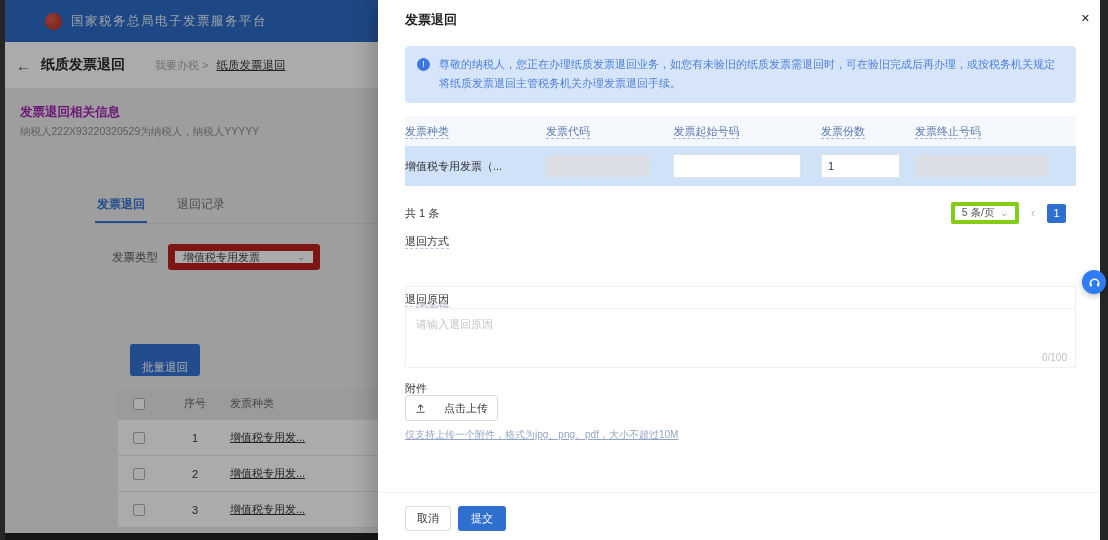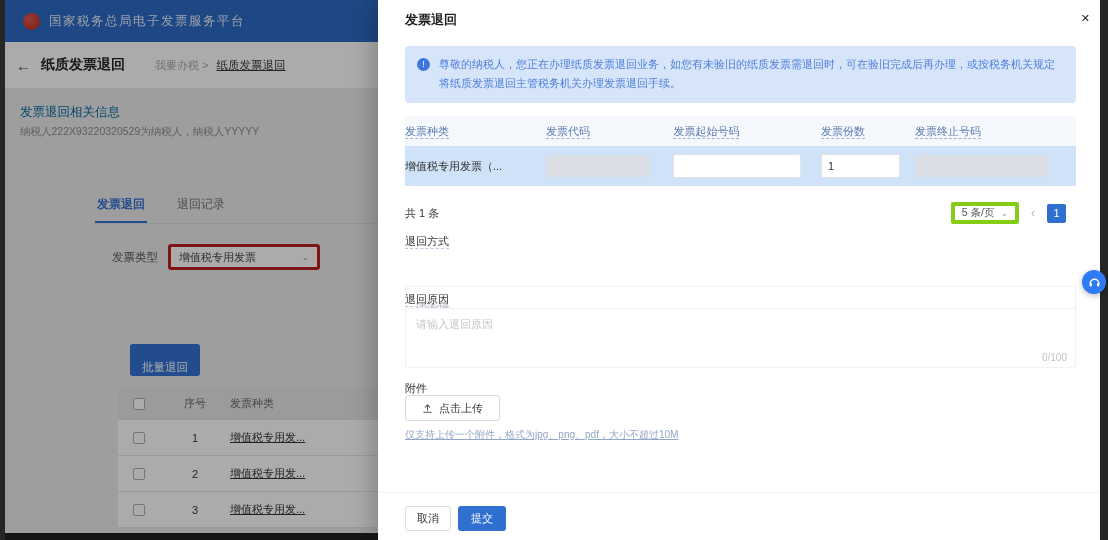--- a/index.html
+++ b/index.html
@@ -1,37 +1,37 @@
 <!DOCTYPE html>
 <html><head>
 <meta charset="utf-8">
 <style>
   * { margin:0; padding:0; box-sizing:border-box; font-family:"Liberation Sans","DejaVu Sans",sans-serif; }
   html,body { background:#666; }
   .screen { position:relative; width:1108px; height:540px; background:#fff; overflow:hidden; }
 
   
   .left-page { position:absolute; top:0; left:0; width:378px; height:540px; background:#ececec; overflow:hidden; }
-  .lp-header { position:absolute; top:0; left:0; width:100%; height:42px; background:#2a69c6; display:flex; align-items:center; padding-left:23px; }
+  .lp-header { position:absolute; top:0; left:0; width:100%; height:42px; background:#2a69c6; display:flex; align-items:center; padding-left:45px; }
   .lp-logo { width:17px; height:17px; border-radius:50%; background:radial-gradient(circle at 35% 35%, #e4574a, #b2271c); margin-right:9px; flex:none; }
   .lp-header-title { font-size:12.5px; color:#e8effa; letter-spacing:1.5px; white-space:nowrap; }
   .lp-toolbar { position:absolute; top:42px; left:0; width:100%; height:46px; background:#fff; display:flex; align-items:center; padding:0 16px; }
   .lp-back { font-size:15px; color:#444; cursor:pointer; }
   .lp-page-title { font-size:14px; font-weight:bold; color:#222; margin-left:10px; white-space:nowrap; }
   .lp-crumb-dim { font-size:11px; color:#a6a6a6; margin-left:30px; white-space:nowrap; }
   .lp-crumb-cur { font-size:11.5px; color:#333; margin-left:8px; text-decoration:underline; white-space:nowrap; }
   .lp-body { position:absolute; top:88px; left:0; right:0; bottom:0; background:#ececec; }
-  .lp-info-title { position:absolute; left:20px; top:16px; font-size:12.5px; font-weight:normal; color:#0369a1; }
+  .lp-info-title { position:absolute; left:20px; top:16px; font-size:12.5px; font-weight:bold; color:#a21caf; }
   .lp-info-text { position:absolute; left:20px; top:37px; font-size:10.5px; color:#8a8a8a; }
   .lp-tabs { position:absolute; left:95px; top:108px; right:0; display:flex; gap:28px; border-bottom:1px solid #dcdcdc; }
   .lp-tab { font-size:12px; color:#707070; padding:0 2px 8px; cursor:pointer; }
   .lp-tab.active { color:#2f6fd3; border-bottom:2px solid #2f6fd3; font-weight:bold; }
   .lp-filter { position:absolute; left:112px; top:156px; display:flex; align-items:center; gap:10px; }
   .lp-filter-label { font-size:11.5px; color:#555; }
-  .lp-select { width:152px; height:26px; border:3px solid #b91c1c; border-radius:3px; background:#fff; display:flex; align-items:center; justify-content:space-between; padding:0 8px; font-size:11px; color:#444; cursor:pointer; }
+  .lp-select { width:152px; height:26px; border:7px solid #b91c1c; border-radius:3px; background:#fff; display:flex; align-items:center; justify-content:space-between; padding:0 8px; font-size:11px; color:#444; cursor:pointer; }
   .caret { font-size:9px; color:#9a9a9a; line-height:1; }
   .lp-batch { position:absolute; left:130px; top:256px; height:26px; padding:16px 12px; background:#2f6fd3; color:#fff; border:none; border-radius:3px; font-size:11.5px; cursor:pointer; }
   .lp-table { position:absolute; left:118px; top:300px; right:0; }
   .lp-tr { display:flex; align-items:center; height:36px; background:#fff; border-bottom:1px solid #e6e6e6; font-size:11px; color:#333; }
   .lp-th { height:32px; background:#e7e7e7; color:#666; }
   .c-check { width:42px; display:flex; justify-content:center; flex:none; }
   .chk { width:12px; height:12px; border:1px solid #adadad; border-radius:2px; background:#fff; }
   .c-seq { width:70px; text-align:center; flex:none; }
   .c-type { flex:1; }
   .lp-type-link { text-decoration:underline; }
@@ -64,21 +64,21 @@
   .dw-label .dashed { border-bottom:1px dashed #b9c6dd; padding-bottom:1px; }
   .l-method { top:234px; }
   .dw-select { position:absolute; left:27px; right:24px; top:250px; height:44px; border:1px solid #eef0f3; border-radius:2px; display:flex; align-items:center; justify-content:space-between; padding:0 10px; cursor:pointer; background:#fff;margin-top:36px; }
   .ph { font-size:11px; color:#c2c2c2; }
   .l-reason { top:292px; }
   .dw-tawrap { position:absolute; left:27px; right:24px; top:308px; height:60px; border:1px solid #eef0f3; border-radius:2px; background:#fff; }
   .dw-ta { width:100%; height:100%; border:none; outline:none; resize:none; padding:8px 10px; font-size:11px; color:#333; background:transparent; }
   .dw-ta::placeholder { color:#c6c6c6; }
   .dw-counter { position:absolute; right:8px; bottom:4px; font-size:10px; color:#c0c0c0; }
   .l-attach { top:381px; }
-  .dw-upload { position:absolute; left:27px; top:395px; height:26px; padding:0 16px; background:#fff; border:1px solid #d9d9d9; border-radius:3px; display:flex; align-items:center; gap:6px; font-size:11px; color:#333; cursor:pointer; }
+  .dw-upload { position:absolute; left:27px; top:395px; height:26px; padding:0 9px; background:#fff; border:1px solid #d9d9d9; border-radius:3px; display:flex; align-items:center; gap:18px; font-size:11px; color:#333; cursor:pointer; }
   .dw-hint { position:absolute; left:27px; top:428px; font-size:10px; color:#93a6c6; text-decoration:underline; }
   .dw-footline { position:absolute; left:0; right:0; top:492px; border-top:1px solid #efefef; }
   .dw-cancel { position:absolute; left:27px; top:506px; height:25px; padding:0 11px; background:#fff; border:1px solid #dcdcdc; border-radius:3px; font-size:11px; color:#333; cursor:pointer; }
   .dw-submit { position:absolute; left:80px; top:506px; height:25px; padding:0 13px; background:#2e6fd0; border:none; border-radius:3px; font-size:11px; color:#fff; cursor:pointer; }
 
   
   .float-service { position:absolute; left:1082px; top:270px; width:24px; height:24px; border-radius:50%; background:#2e7bf3; border:none; display:flex; align-items:center; justify-content:center; box-shadow:0 2px 6px rgba(0,0,0,.25); cursor:pointer; z-index:20; }
   .edge { position:absolute; top:0; height:540px; background:#262626; z-index:10; }
   .edge-r { right:0; width:8px; }
   .edge-l { left:0; width:5px; }

